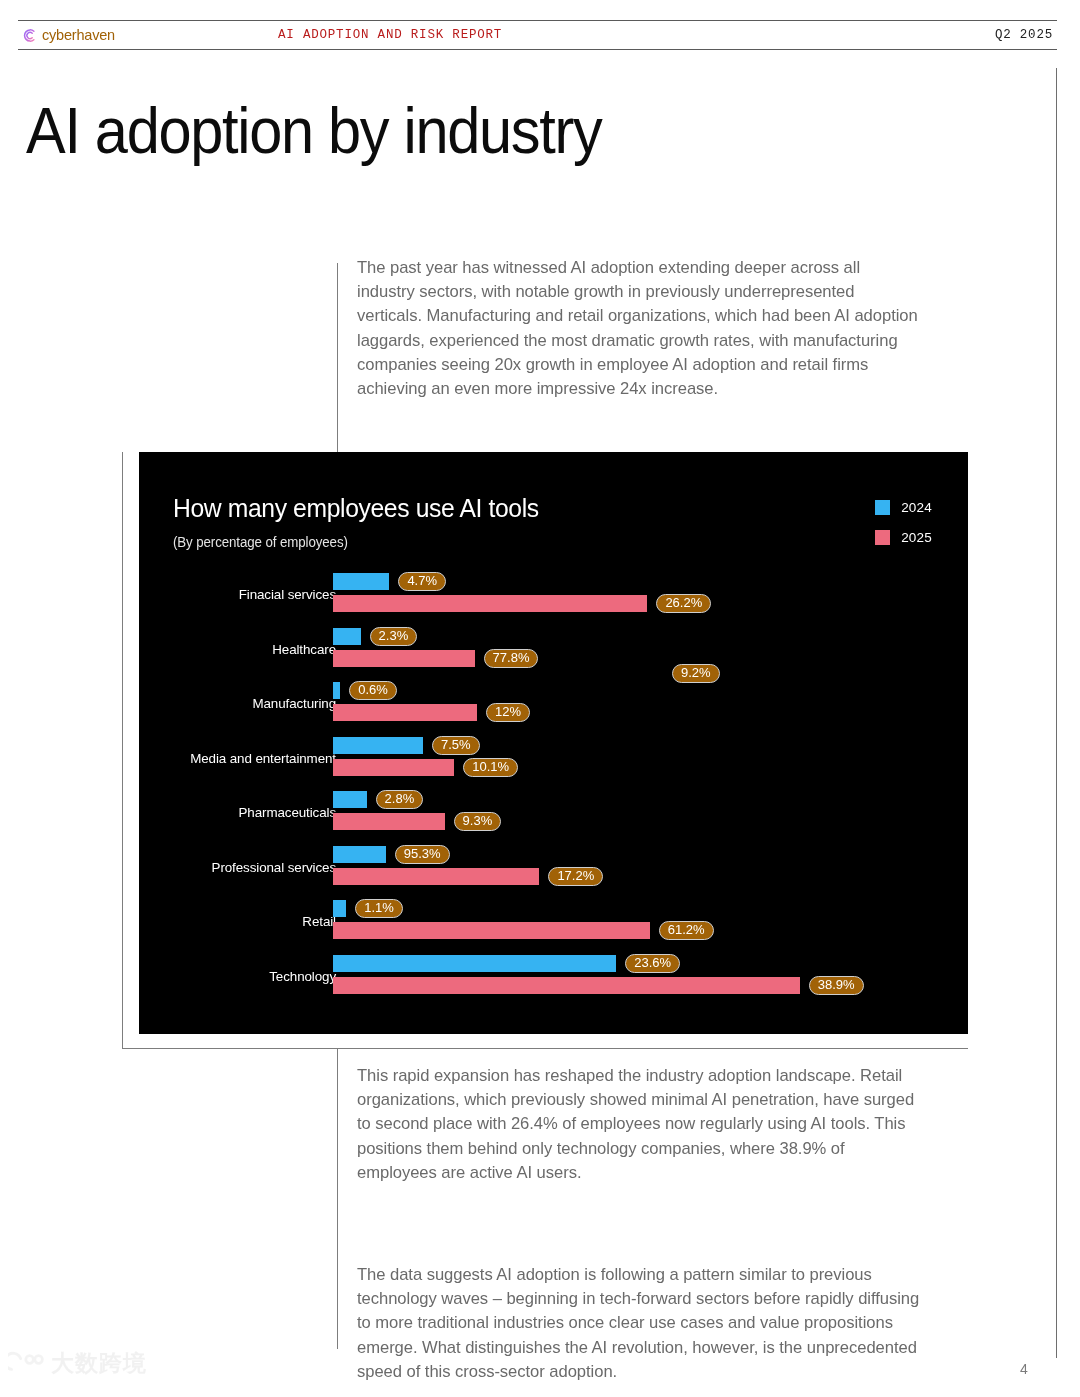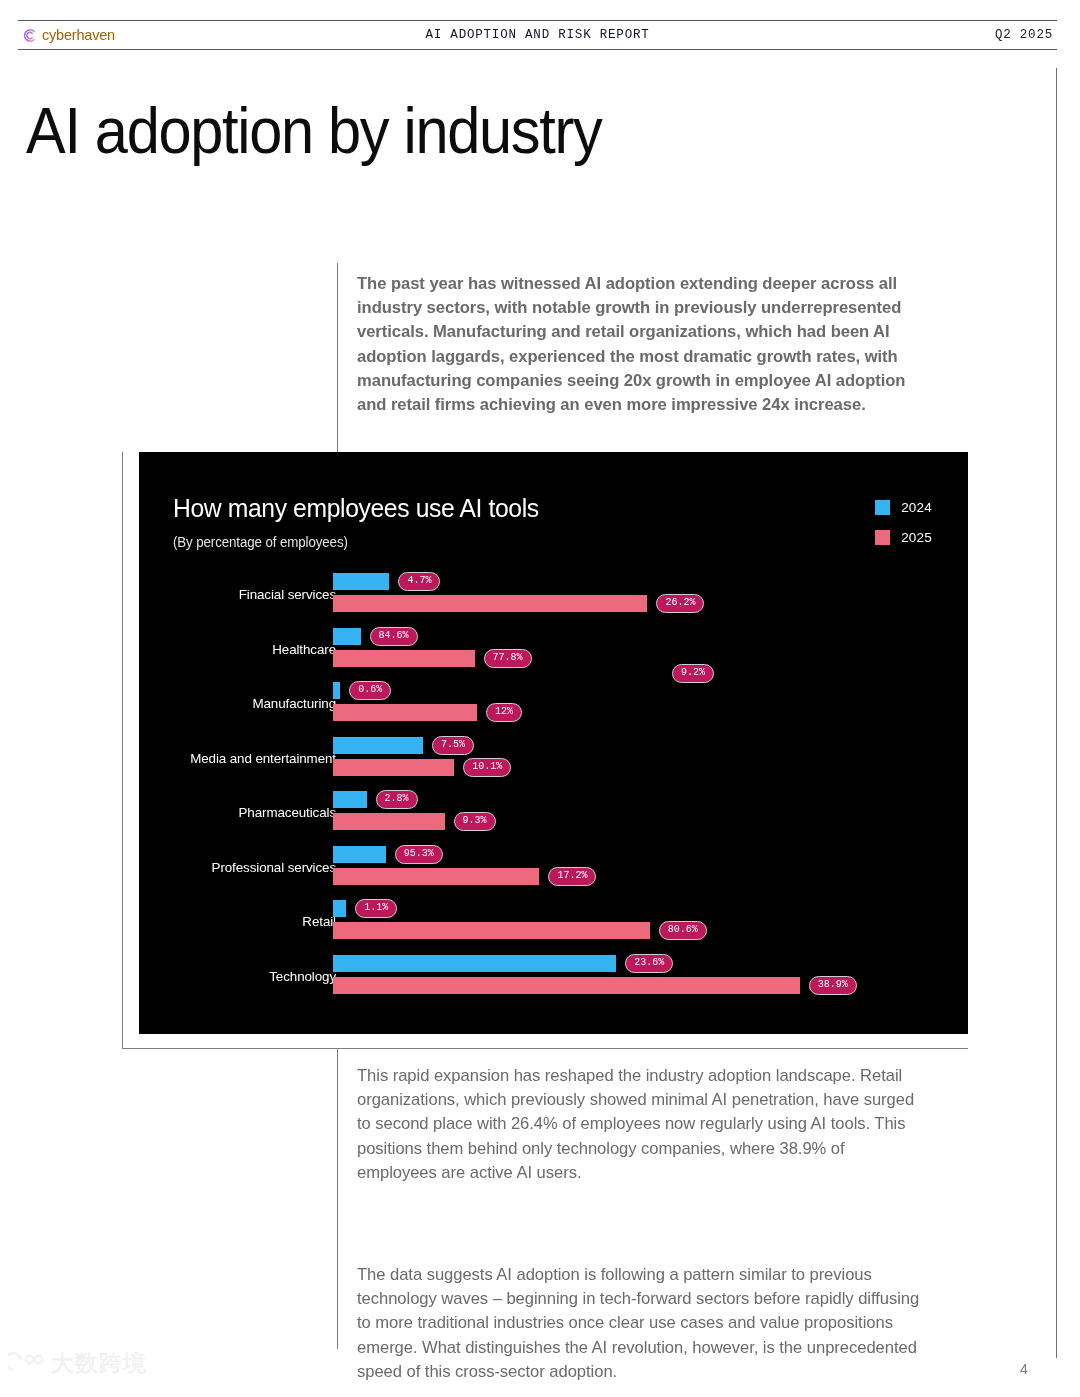--- a/index.html
+++ b/index.html
@@ -15,23 +15,23 @@
   .header {
     position: absolute; left: 18px; top: 20px; width: 1039px; height: 30px;
     display: flex; align-items: center;
     border-top: 1.6px solid #5a5a5a;
     border-bottom: 1.6px solid #5a5a5a;
   }
   .brand { display: flex; align-items: center; gap: 5px; padding-left: 4px; width: 260px; }
   .brand-mark { width: 15px; height: 15px; display: block; }
   .brand-name { font-size: 14.5px; color: #a16207; letter-spacing: -0.2px; font-weight: 400; }
   .header-title {
-    flex: 1; text-align: center;
+    flex: 1; text-align: left;
     font-family: "Liberation Mono", "DejaVu Sans Mono", monospace;
-    font-size: 12.5px; letter-spacing: 0.8px; color: #0f172a;
+    font-size: 12.5px; letter-spacing: 0.8px; color: #b91c1c;
   }
   .header-right {
     width: 260px; text-align: right; padding-right: 4px;
     font-family: "Liberation Mono", "DejaVu Sans Mono", monospace;
     font-size: 12.5px; letter-spacing: 0.8px; color: #222;
   }
 
   
   .right-rule {
     position: absolute; left: 1056px; top: 68px; width: 1.4px; height: 1290px;
@@ -50,21 +50,21 @@
 
   
   .copy-rule {
     position: absolute; width: 1.4px; background: #7d7d7d;
   }
   .copy {
     position: absolute;
     font-size: 16.6px; line-height: 24.2px; color: #6a6a6a;
     letter-spacing: -0.05px;
   }
-  #copy-top   { left: 357px; top: 272px;  width: 562px; font-weight: bold; }
+  #copy-top   { left: 357px; top: 256px;  width: 562px; }
   #copy-mid   { left: 357px; top: 1064px; width: 570px; }
   #copy-bot   { left: 357px; top: 1263px; width: 570px; }
 
   
   .h-rule {
     position: absolute; left: 122px; top: 1048px; width: 846px; height: 1.4px;
     background: #7d7d7d;
   }
 
   
@@ -99,22 +99,22 @@
   }
   .bar-row { position: absolute; left: 194px; height: 17px; display: flex; align-items: center; }
   .bar-row.y24 { top: 3px; }
   .bar-row.y25 { top: 25px; }
   .bar { height: 17px; display: block; }
   .bar.c24 { background: #36b3f2; }
   .bar.c25 { background: #ed6a7e; }
   .pill {
     margin-left: 9px; border: 1.3px solid #cfcfcf; border-radius: 10px;
     padding: 1px 8px 2px 8px; color: #ffffff;
-    font-family: Liberation Mono, monospace;
-    font-size: 10px; line-height: 14px; white-space: nowrap; background: #be185d;
+    font-family: Liberation Sans, sans-serif;
+    font-size: 13px; line-height: 14px; white-space: nowrap; background: #a16207;
   }
   .pill.orphan { position: absolute; left: 533px; top: 39px; margin-left: 0; }
 
   
   .watermark {
     position: absolute; left: 8px; top: 1348px;
     display: flex; align-items: center; gap: 7px; opacity: 0.45;
   }
   .wm-mark { width: 36px; height: 26px; display: block; }
   .wm-text {
@@ -186,21 +186,21 @@
           </div>
           <div class="bar-row y25">
             <div class="bar c25" style="width: 314.4px;"></div>
             <span class="pill">26.2%</span>
           </div>
         </div>
         <div class="group">
           <div class="cat-label">Healthcare</div>
           <div class="bar-row y24">
             <div class="bar c24" style="width: 27.6px;"></div>
-            <span class="pill">84.6%</span>
+            <span class="pill">2.3%</span>
           </div>
           <div class="bar-row y25">
             <div class="bar c25" style="width: 141.6px;"></div>
             <span class="pill">77.8%</span>
           </div>
           <span class="pill orphan">9.2%</span>
         </div>
         <div class="group">
           <div class="cat-label">Manufacturing</div>
           <div class="bar-row y24">
@@ -246,21 +246,21 @@
           </div>
         </div>
         <div class="group">
           <div class="cat-label">Retail</div>
           <div class="bar-row y24">
             <div class="bar c24" style="width: 13.2px;"></div>
             <span class="pill">1.1%</span>
           </div>
           <div class="bar-row y25">
             <div class="bar c25" style="width: 316.8px;"></div>
-            <span class="pill">80.6%</span>
+            <span class="pill">61.2%</span>
           </div>
         </div>
         <div class="group">
           <div class="cat-label">Technology</div>
           <div class="bar-row y24">
             <div class="bar c24" style="width: 283.2px;"></div>
             <span class="pill">23.6%</span>
           </div>
           <div class="bar-row y25">
             <div class="bar c25" style="width: 466.8px;"></div>

